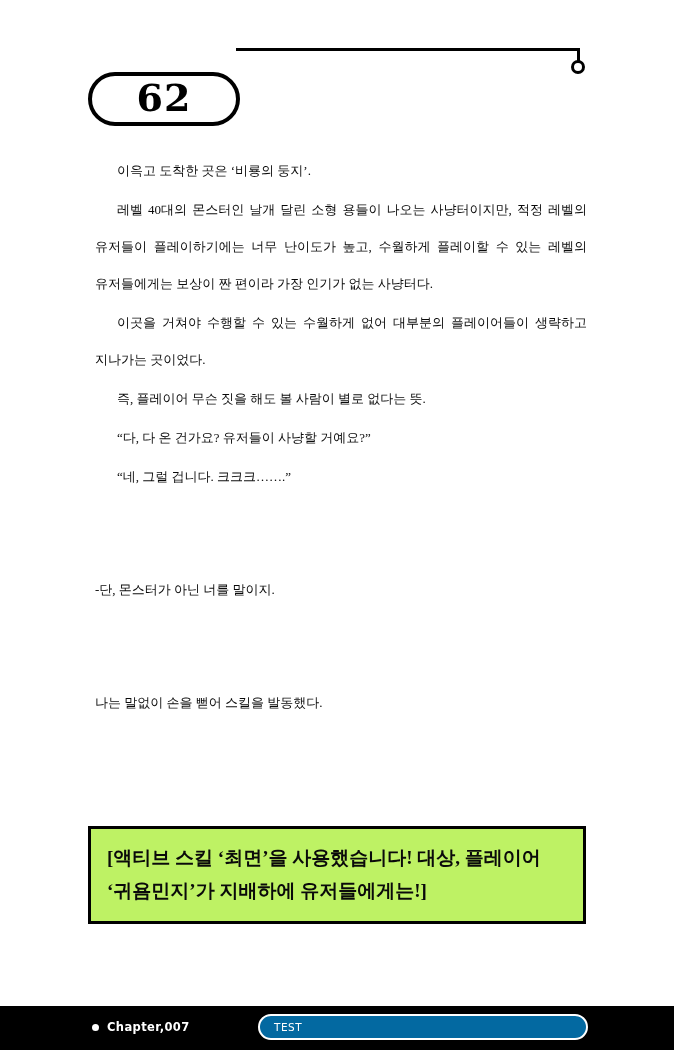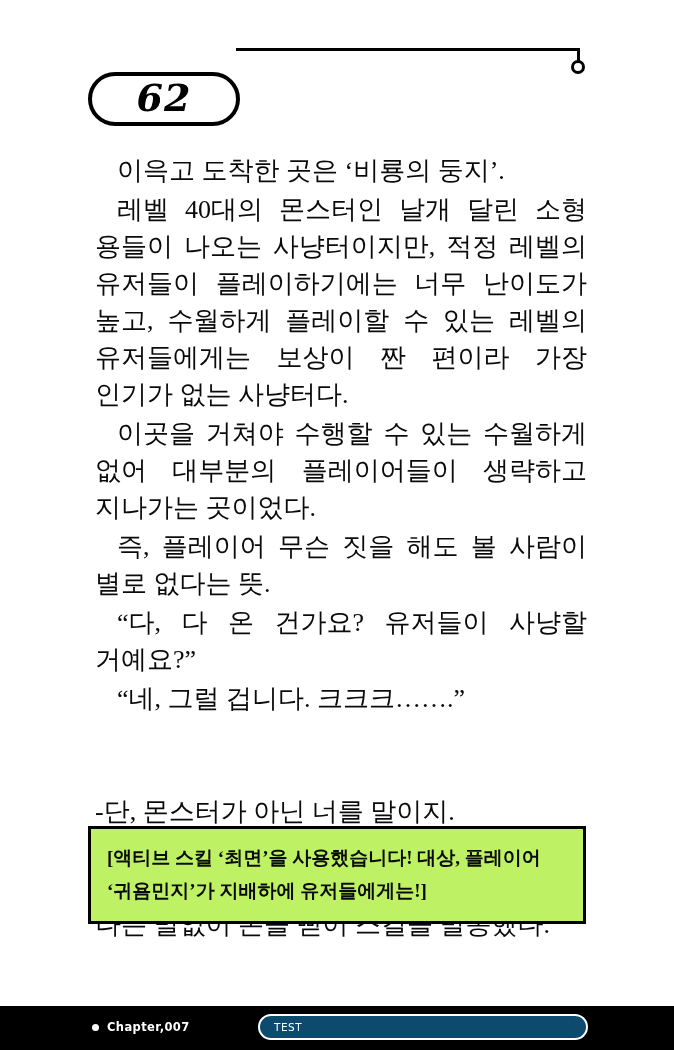--- a/index.html
+++ b/index.html
@@ -44,21 +44,20 @@
   }
   .chapter-number {
     position: absolute;
     left: 0;
     top: 0;
     width: 152px;
     height: 54px;
     line-height: 52px;
     text-align: center;
     font-family: "DejaVu Serif", serif;
-    font-style: italic;
     font-weight: bold;
     font-size: 38px;
     letter-spacing: 1px;
     color: #000;
   }
   
   .head-rule {
     position: absolute;
     left: 236px;
     top: 48px;
@@ -88,21 +87,21 @@
 
   
   .body-text {
     position: absolute;
     left: 95px;
     top: 152px;
     width: 492px;
   }
   .para {
     margin: 0 0 2px 0;
-    font-size: 26px;
+    font-size: 13px;
     line-height: 37px;
     text-indent: 22px;
     text-align: justify;
     word-break: keep-all;
   }
   .para.no-indent {
     text-indent: 0;
     margin-top: 44px;
   }
   .para.quote {
@@ -175,21 +174,21 @@
   }
   .footer-tab-right {
     position: absolute;
     left: 258px;
     top: 8px;
     width: 330px;
     height: 26px;
     box-sizing: border-box;
     border: 2px solid #fff;
     border-radius: 13px;
-    background: #0c4a6e;
+    background: #0369a1;
     display: flex;
     align-items: center;
     padding-left: 14px;
   }
   .footer-right-label {
     color: #fff;
     font-family: "DejaVu Sans", sans-serif;
     font-size: 10.5px;
     letter-spacing: 0.5px;
     white-space: nowrap;

